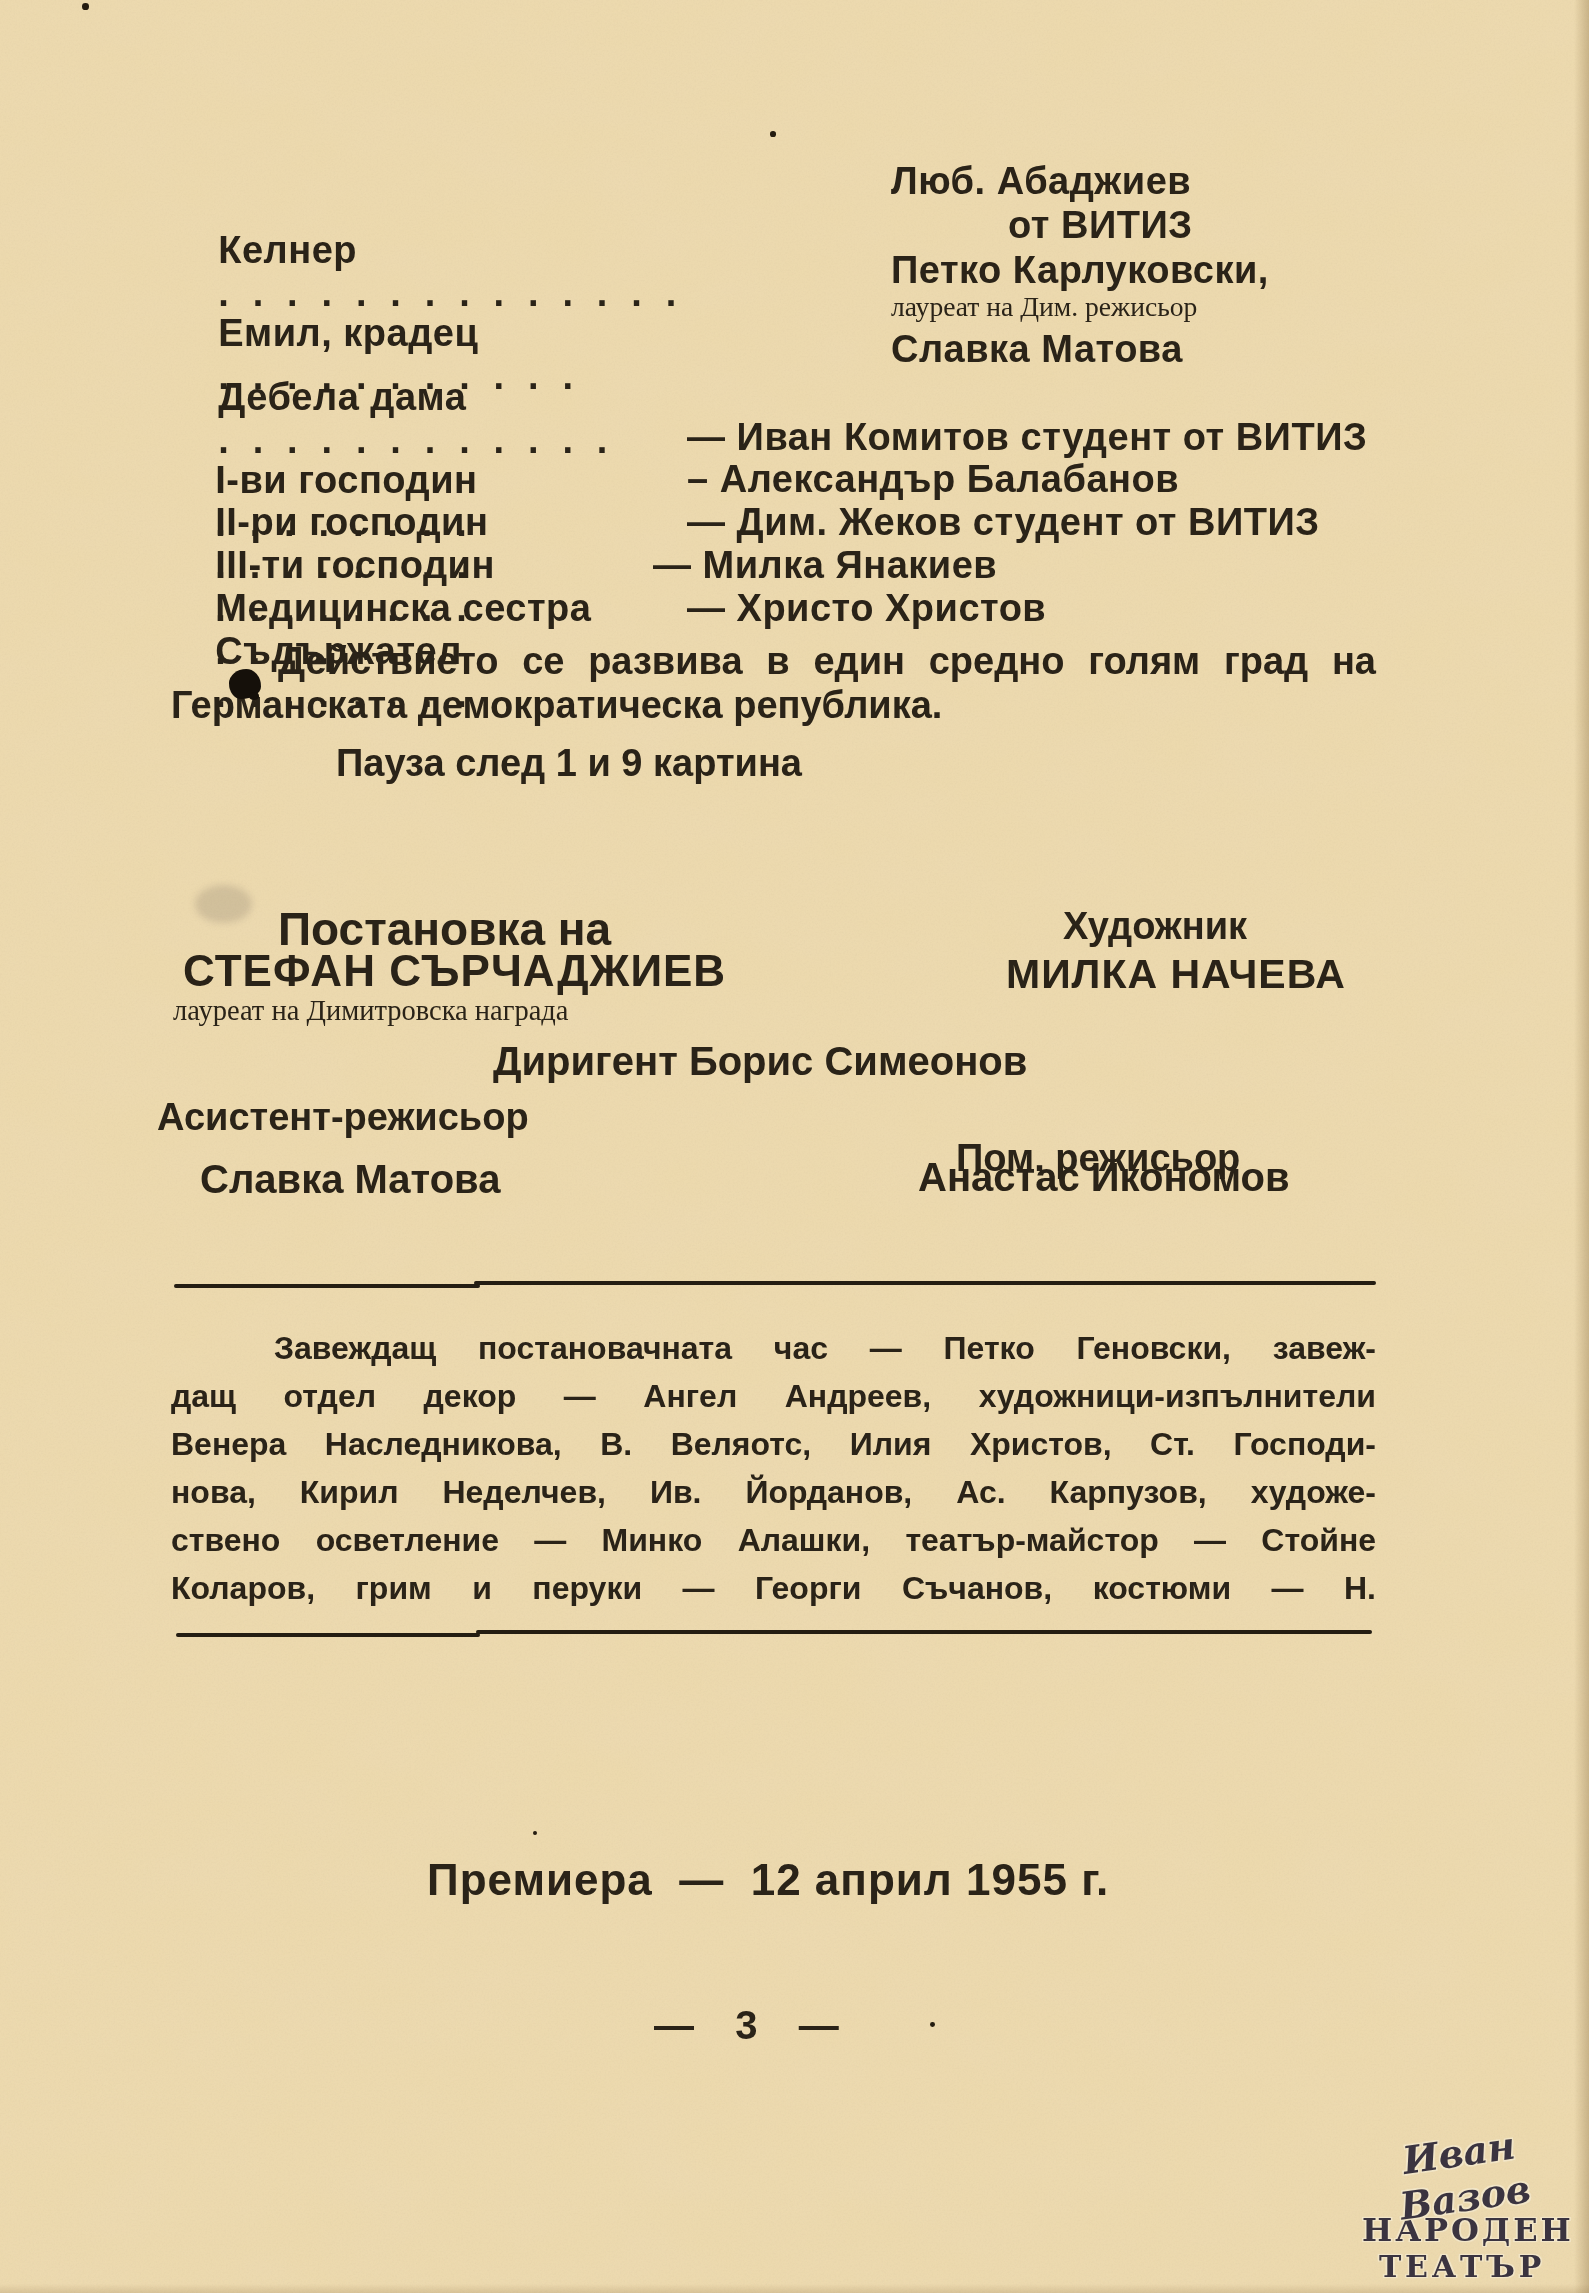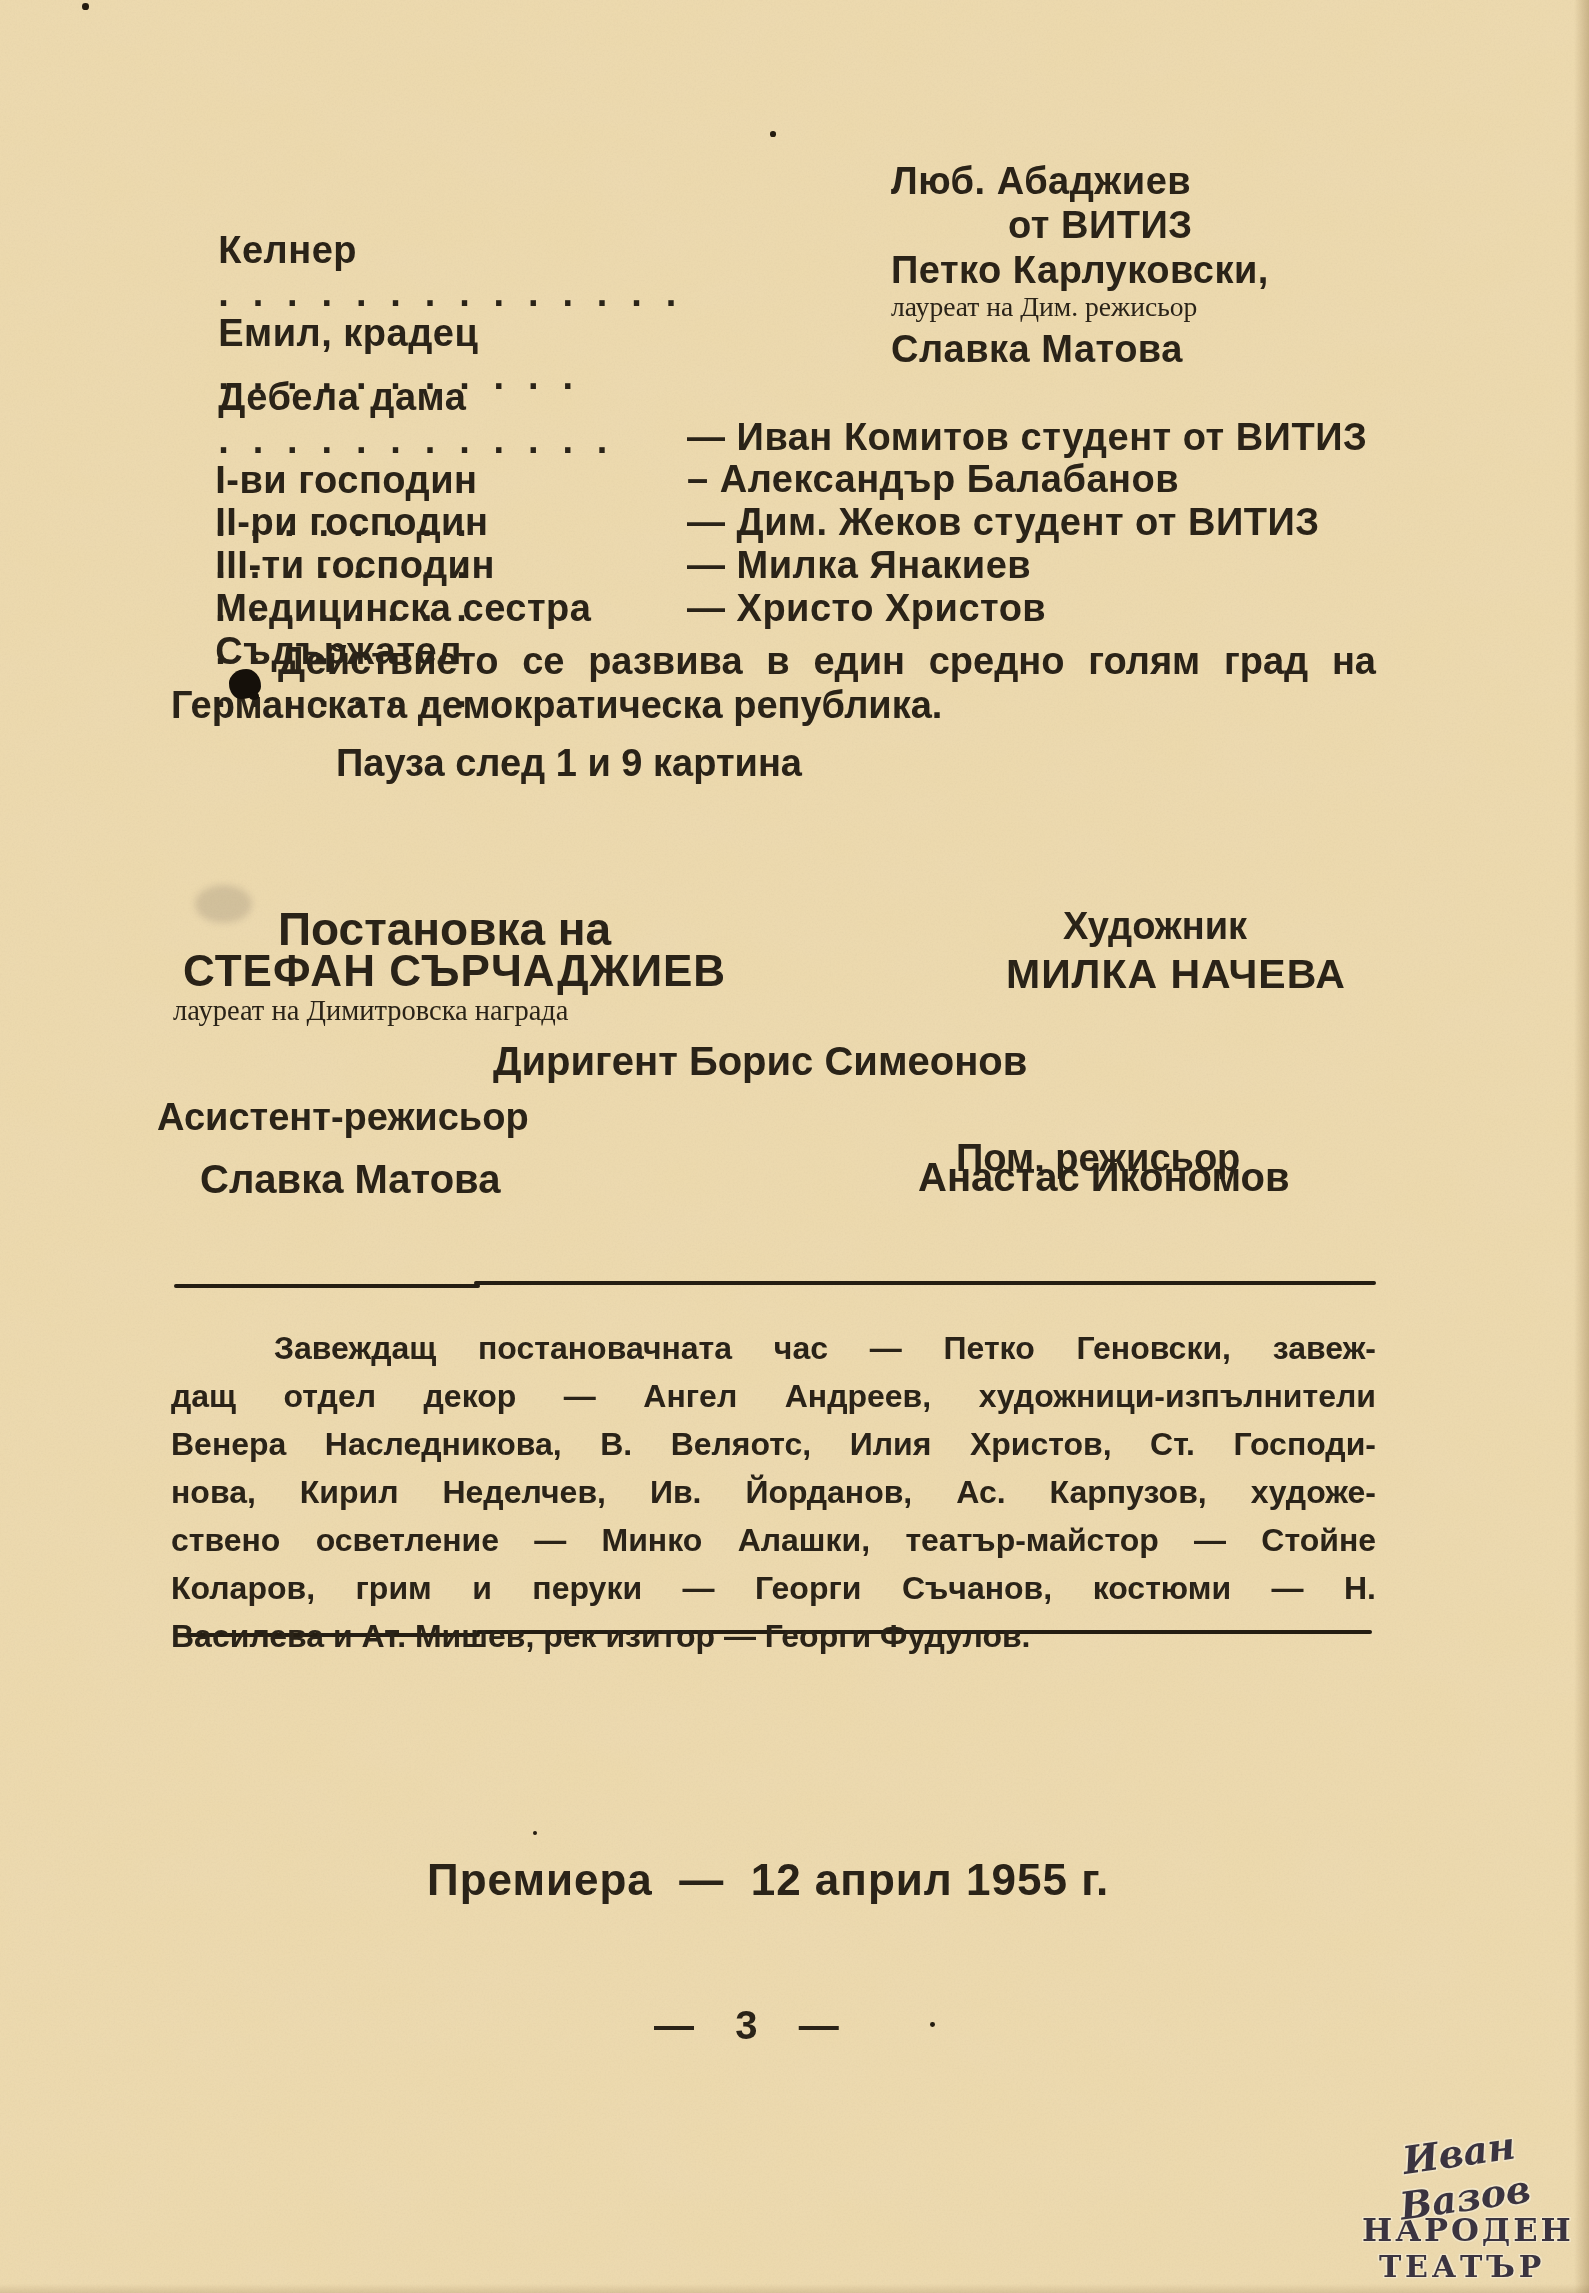--- a/index.html
+++ b/index.html
@@ -89,21 +89,21 @@
   <div class="t cast" style="left:171px;top:501px;">
     <span>III-ти господин</span><span>  </span>
     <span class="leader">. . . . . . . .</span>
   </div>
   <div class="t cast" style="left:687px;top:501px;"><span>—</span><span> </span><span>Дим. Жеков студент от ВИТИЗ</span></div>
 
   <div class="t cast" style="left:171px;top:544px;">
     <span>Медицинска сестра</span><span>  </span>
     <span class="leader">. . . .</span>
   </div>
-  <div class="t cast" style="left:687px;top:544px;"><span>—</span><span> </span><span>Милка Янакиев</span></div>
+  <div class="t cast" style="left:653px;top:544px;"><span>—</span><span> </span><span>Милка Янакиев</span></div>
 
   <div class="t cast" style="left:171px;top:587px;">
     <span>Съдържател</span><span>  </span>
     <span class="leader">. . . . . . . .</span>
   </div>
   <div class="t cast" style="left:687px;top:587px;"><span>—</span><span> </span><span>Христо Христов</span></div>
 
   <div class="just b" style="left:171px;top:639px;width:1205px;font-size:38px;line-height:44px;">
     <span class="ln" style="text-indent:107px;">Действието се развива в един средно голям град на</span>
     <span class="ln last">Германската демократическа република.</span>
@@ -131,21 +131,20 @@
   <div class="rule" style="left:176px;top:1633px;width:304px;"></div>
   <div class="rule" style="left:476px;top:1630px;width:896px;"></div>
 
   <div class="just b" style="left:171px;top:1324px;width:1205px;font-size:32px;line-height:48px;">
     <span class="ln" style="text-indent:103px;">Завеждащ постановачната час — Петко Геновски, завеж-</span>
     <span class="ln">дащ отдел декор — Ангел Андреев, художници-изпълнители</span>
     <span class="ln">Венера Наследникова, В. Веляотс, Илия Христов, Ст. Господи-</span>
     <span class="ln">нова, Кирил Неделчев, Ив. Йорданов, Ас. Карпузов, художе-</span>
     <span class="ln">ствено осветление — Минко Алашки, театър-майстор — Стойне</span>
     <span class="ln">Коларов, грим и перуки — Георги Съчанов, костюми — Н.</span>
-    <span class="ln last">Василева и Ат. Мишев, рек изитор — Георги Фудулов.</span>
   </div>
 
   <div class="t b" style="left:427px;top:1855px;font-size:44px;letter-spacing:1px;">Премиера  —  12 април 1955 г.</div>
   <div class="t b" style="left:654px;top:2003px;font-size:40px;word-spacing:9.5px;">—  3  —</div>
 
   <div class="stamp">
     <span class="script">Иван Вазов</span>
     <span class="caps l1">НАРОДЕН</span>
     <span class="caps l2">ТЕАТЪР</span>
   </div>

